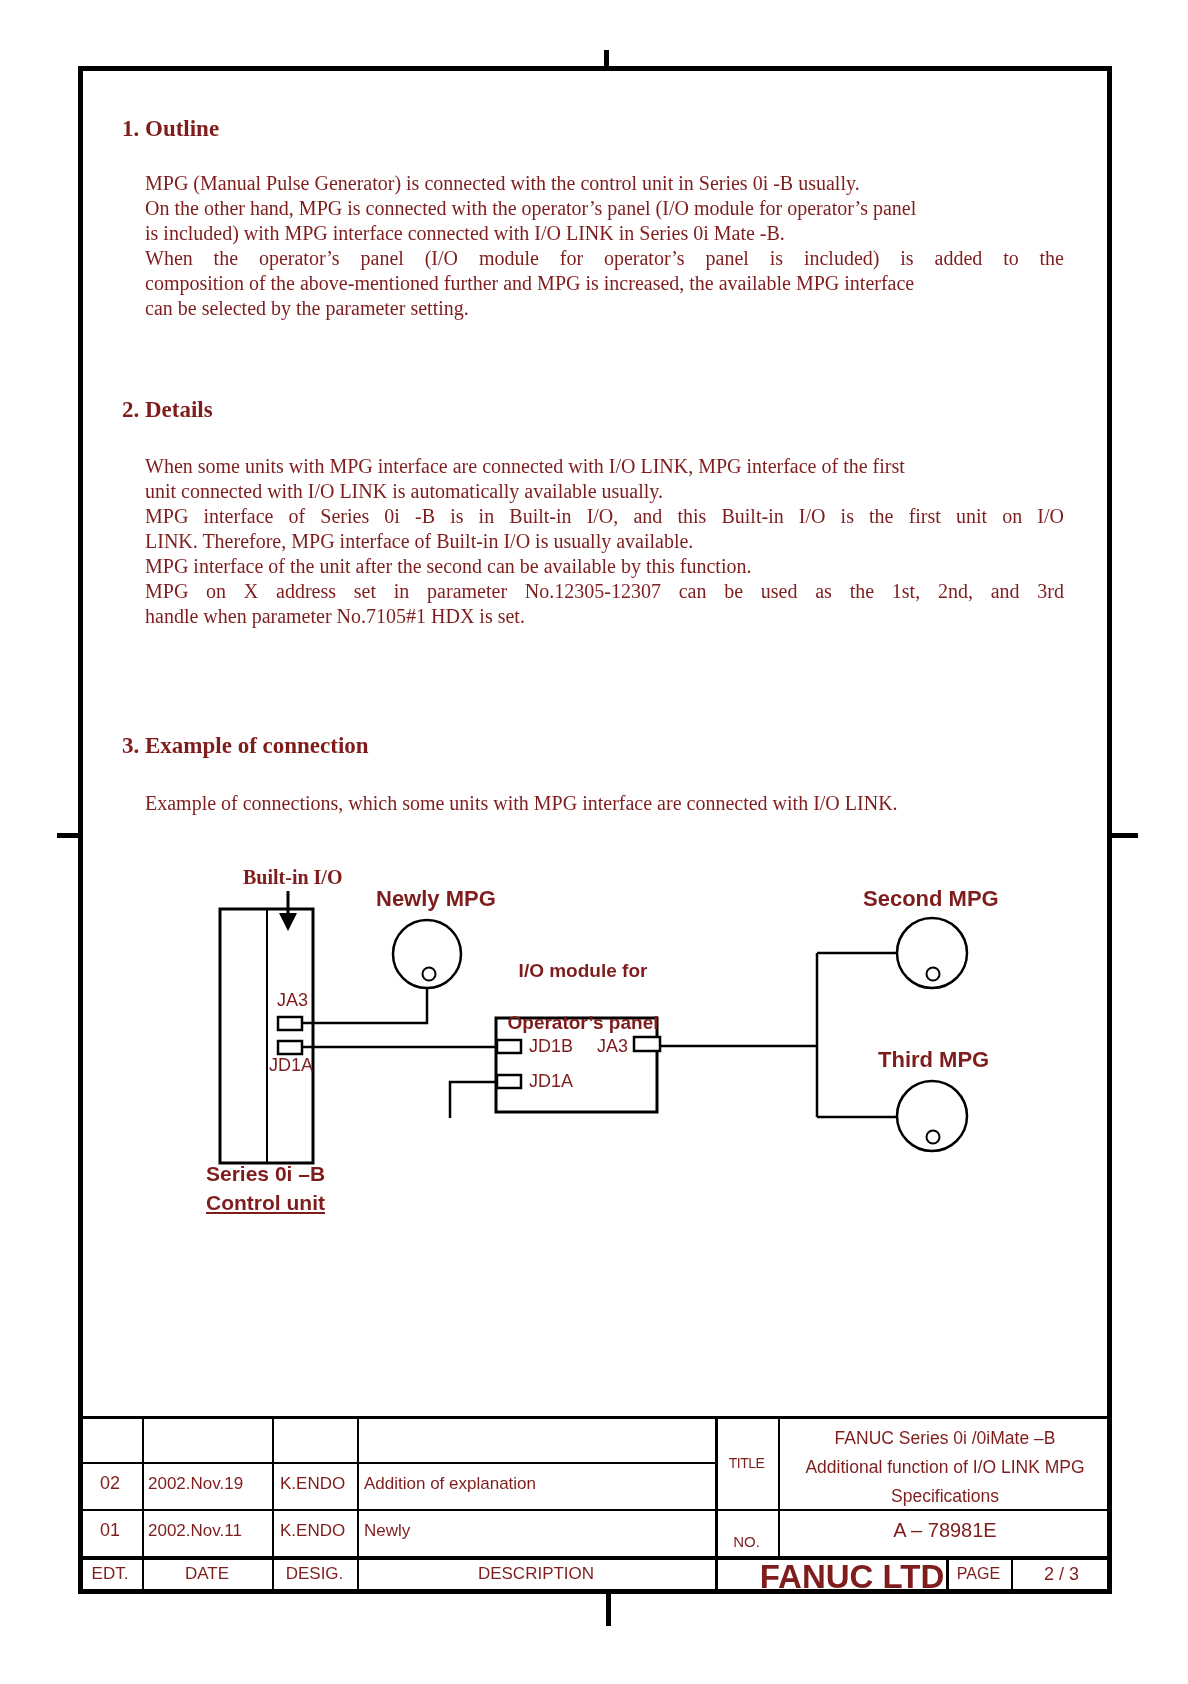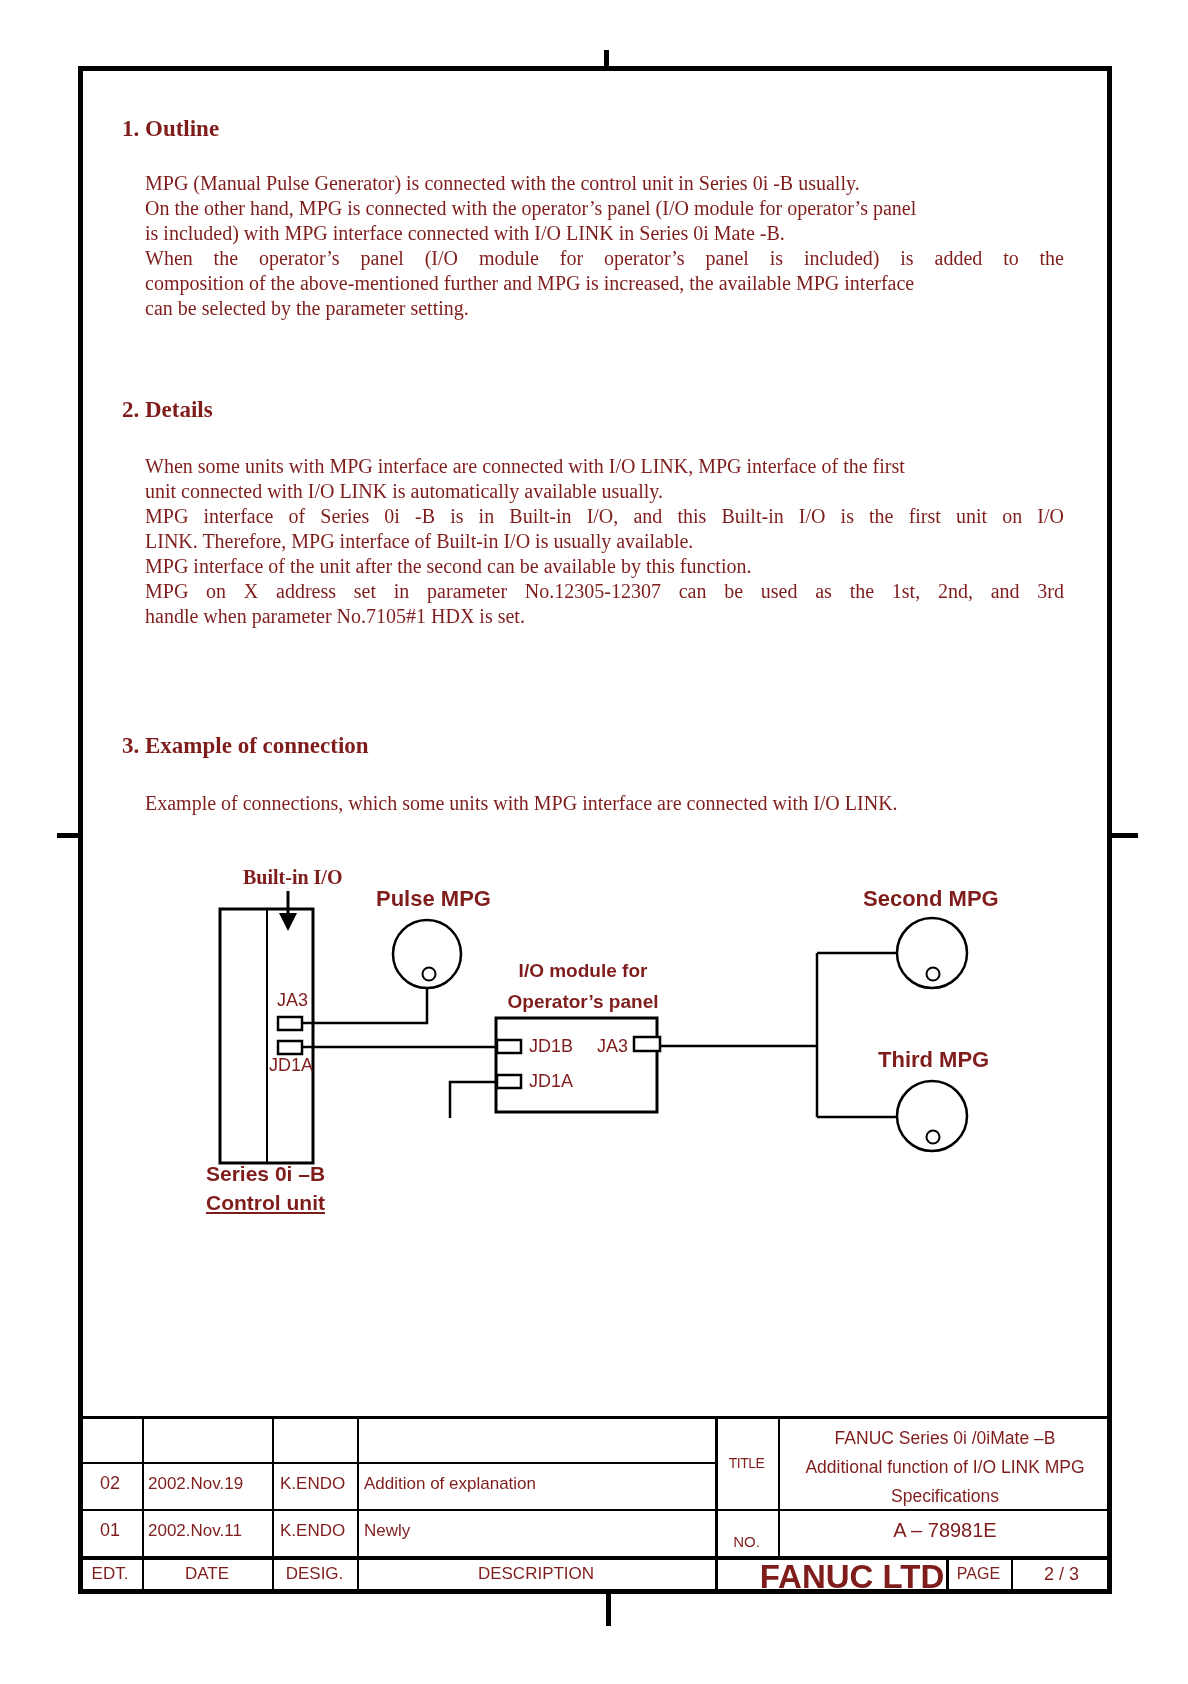--- a/index.html
+++ b/index.html
@@ -84,25 +84,25 @@
     <line x1="817" y1="953" x2="817" y2="1117" stroke="#000" stroke-width="2.5"></line>
     <line x1="817" y1="953" x2="898" y2="953" stroke="#000" stroke-width="2.5"></line>
     <line x1="817" y1="1117" x2="898" y2="1117" stroke="#000" stroke-width="2.5"></line>
     <circle cx="932" cy="953" r="35" fill="none" stroke="#000" stroke-width="2.5"></circle>
     <circle cx="933" cy="974" r="6.5" fill="none" stroke="#000" stroke-width="2"></circle>
     <circle cx="932" cy="1116" r="35" fill="none" stroke="#000" stroke-width="2.5"></circle>
     <circle cx="933" cy="1137" r="6.5" fill="none" stroke="#000" stroke-width="2"></circle>
   </svg>
 
   <div class="abs serif" style="left:243px;top:866px;font-weight:bold;font-size:20px;white-space:nowrap;">Built-in I/O</div>
-  <div class="abs dlabel" style="left:376px;top:886px;">Pulse MPG</div>
+  <div class="abs dlabel" style="left:376px;top:886px;">Newly MPG</div>
   <div class="abs dlabel" style="left:863px;top:886px;">Second MPG</div>
   <div class="abs dlabel" style="left:878px;top:1047px;">Third MPG</div>
   <div class="abs dlabel-sm ctr" style="left:483px;top:960px;width:200px;">I/O module for</div>
-  <div class="abs dlabel-sm ctr" style="left:483px;top:991px;width:200px;">Operator’s panel</div>
+  <div class="abs dlabel-sm ctr" style="left:483px;top:1012px;width:200px;">Operator’s panel</div>
   <div class="abs conn-label" style="left:277px;top:990px;">JA3</div>
   <div class="abs conn-label" style="left:269px;top:1055px;">JD1A</div>
   <div class="abs conn-label" style="left:529px;top:1036px;">JD1B</div>
   <div class="abs conn-label" style="left:597px;top:1036px;">JA3</div>
   <div class="abs conn-label" style="left:529px;top:1071px;">JD1A</div>
   <div class="abs dlabel" style="left:206px;top:1162px;font-size:21px;">Series 0i –B</div>
   <div class="abs dlabel" style="left:206px;top:1191px;font-size:21px;text-decoration:underline;">Control unit</div>
 
   <div class="abs tb-line" style="left:78px;top:1416px;width:1034px;height:3px;"></div>
   <div class="abs tb-line" style="left:78px;top:1462px;width:637px;height:2px;"></div>

